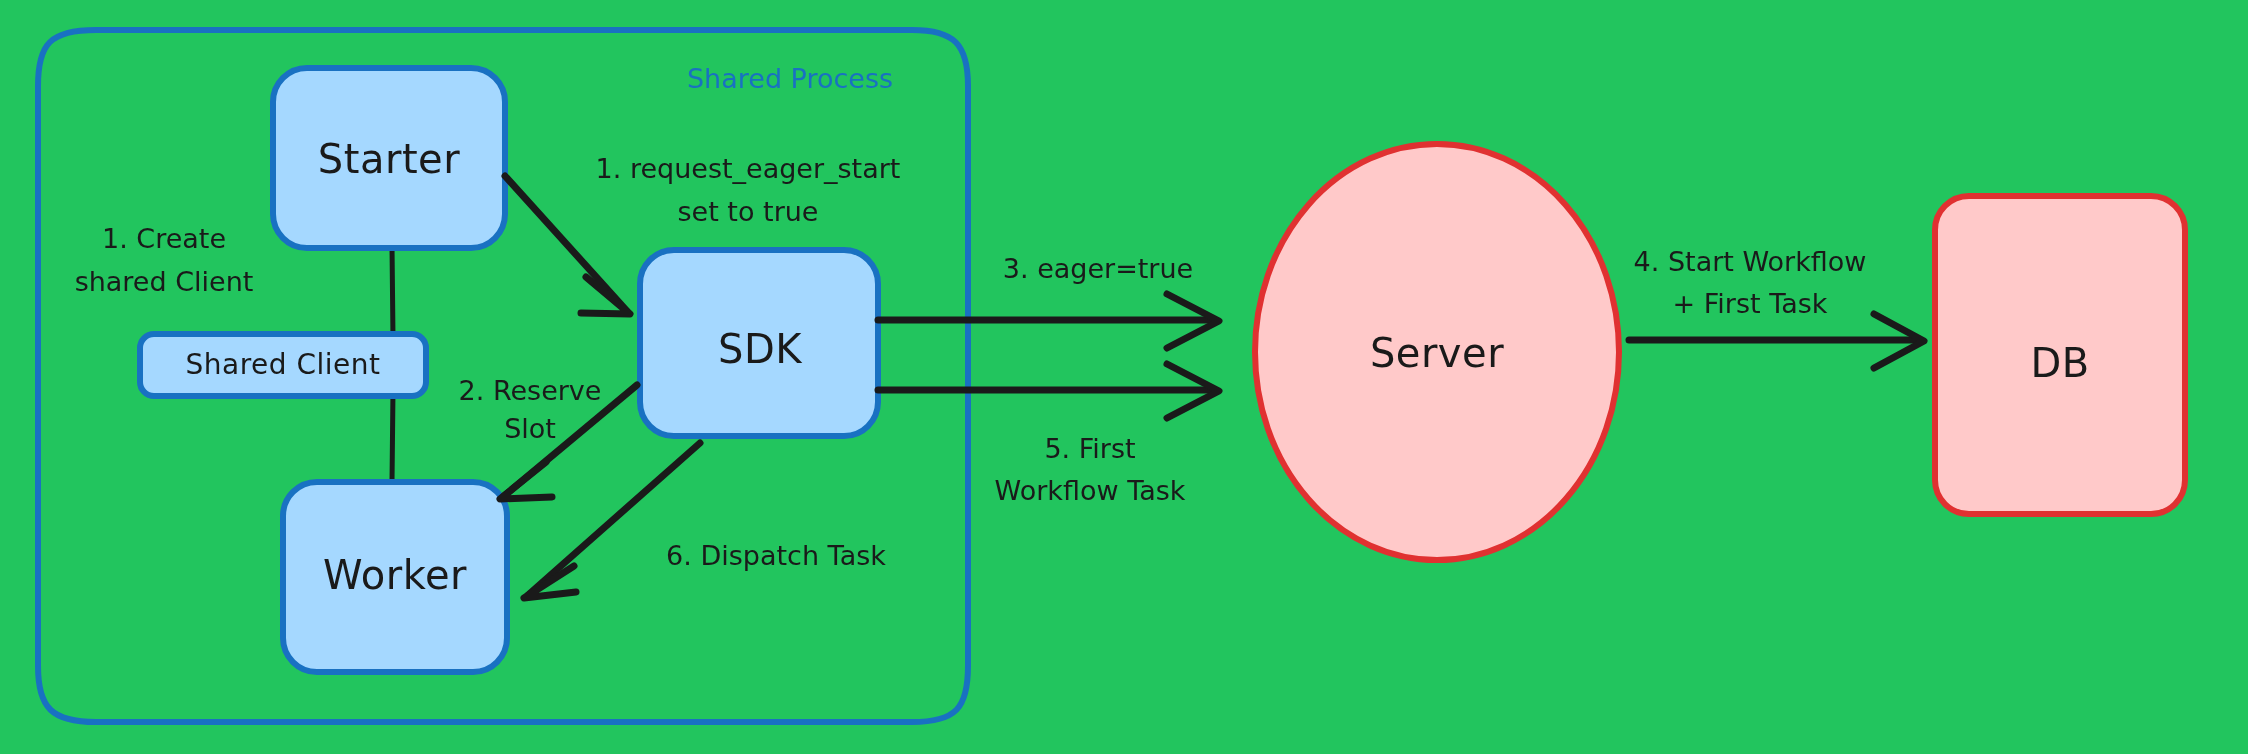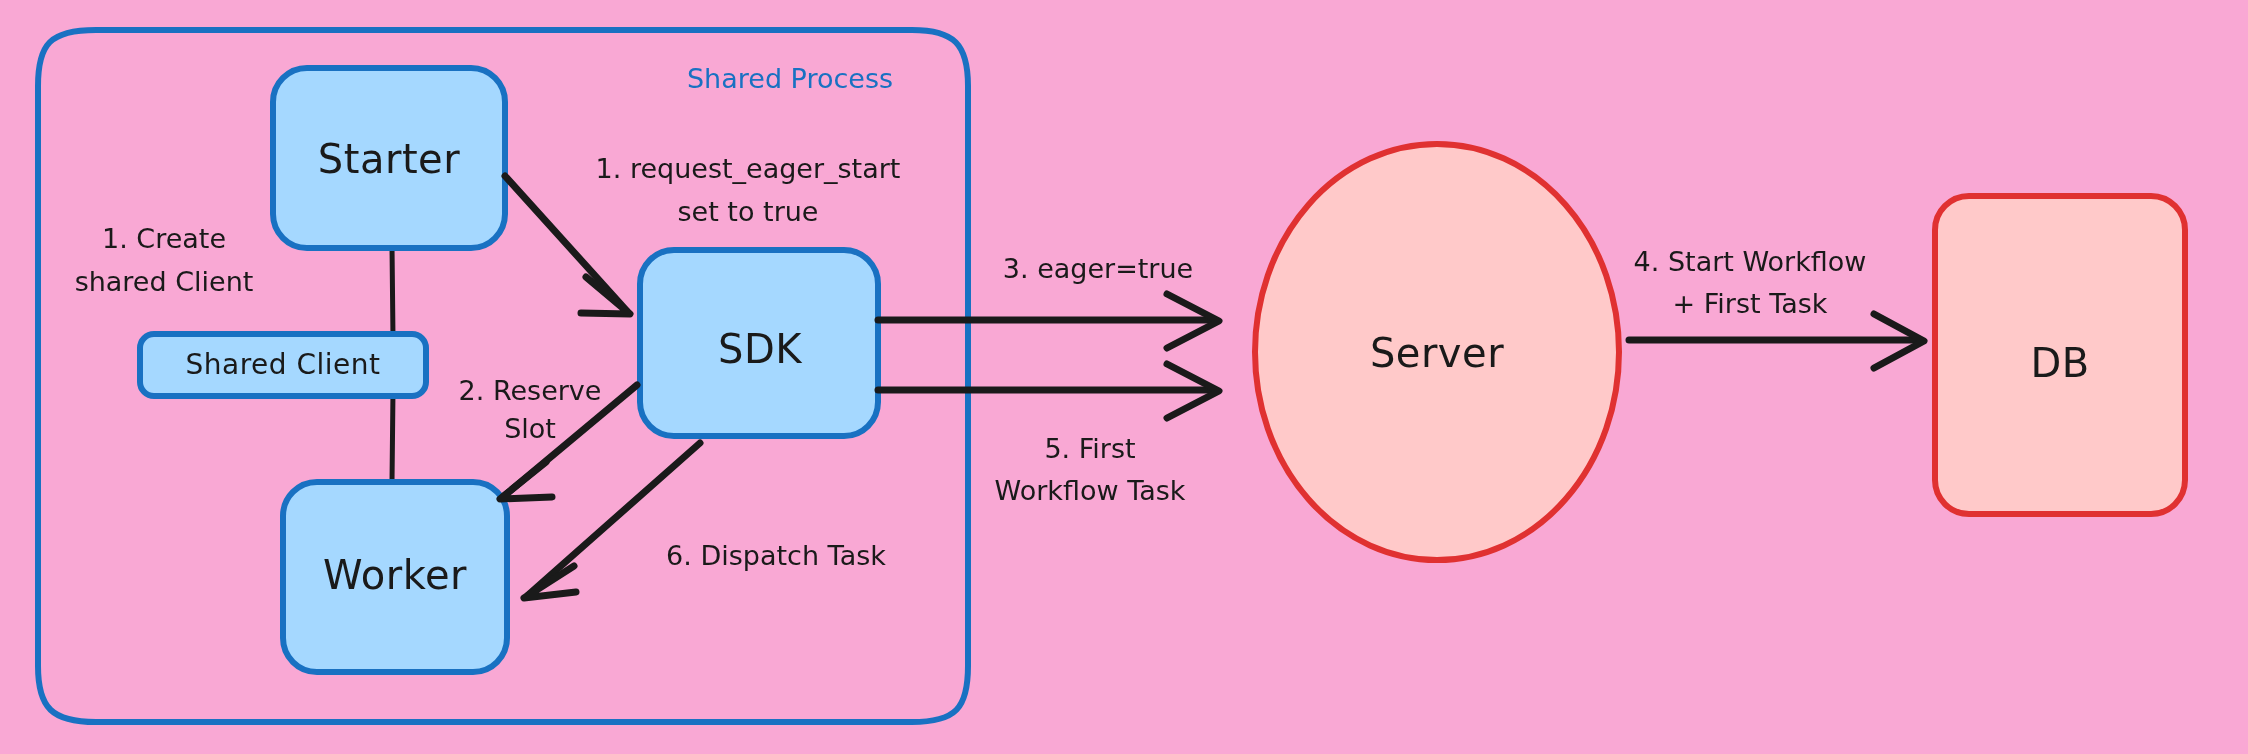--- a/index.html
+++ b/index.html
@@ -8,21 +8,21 @@
     padding: 0;
     background: #ffffff;
   }
   body {
     font-family: "DejaVu Sans", sans-serif;
   }
   #canvas-root {
     position: relative;
     width: 2248px;
     height: 754px;
-    background: #f9a8d4;
+    background: #22c55e;
     overflow: hidden;
   }
   svg#diagram {
     position: absolute;
     left: 0;
     top: 0;
     width: 2248px;
     height: 754px;
     display: block;
   }

